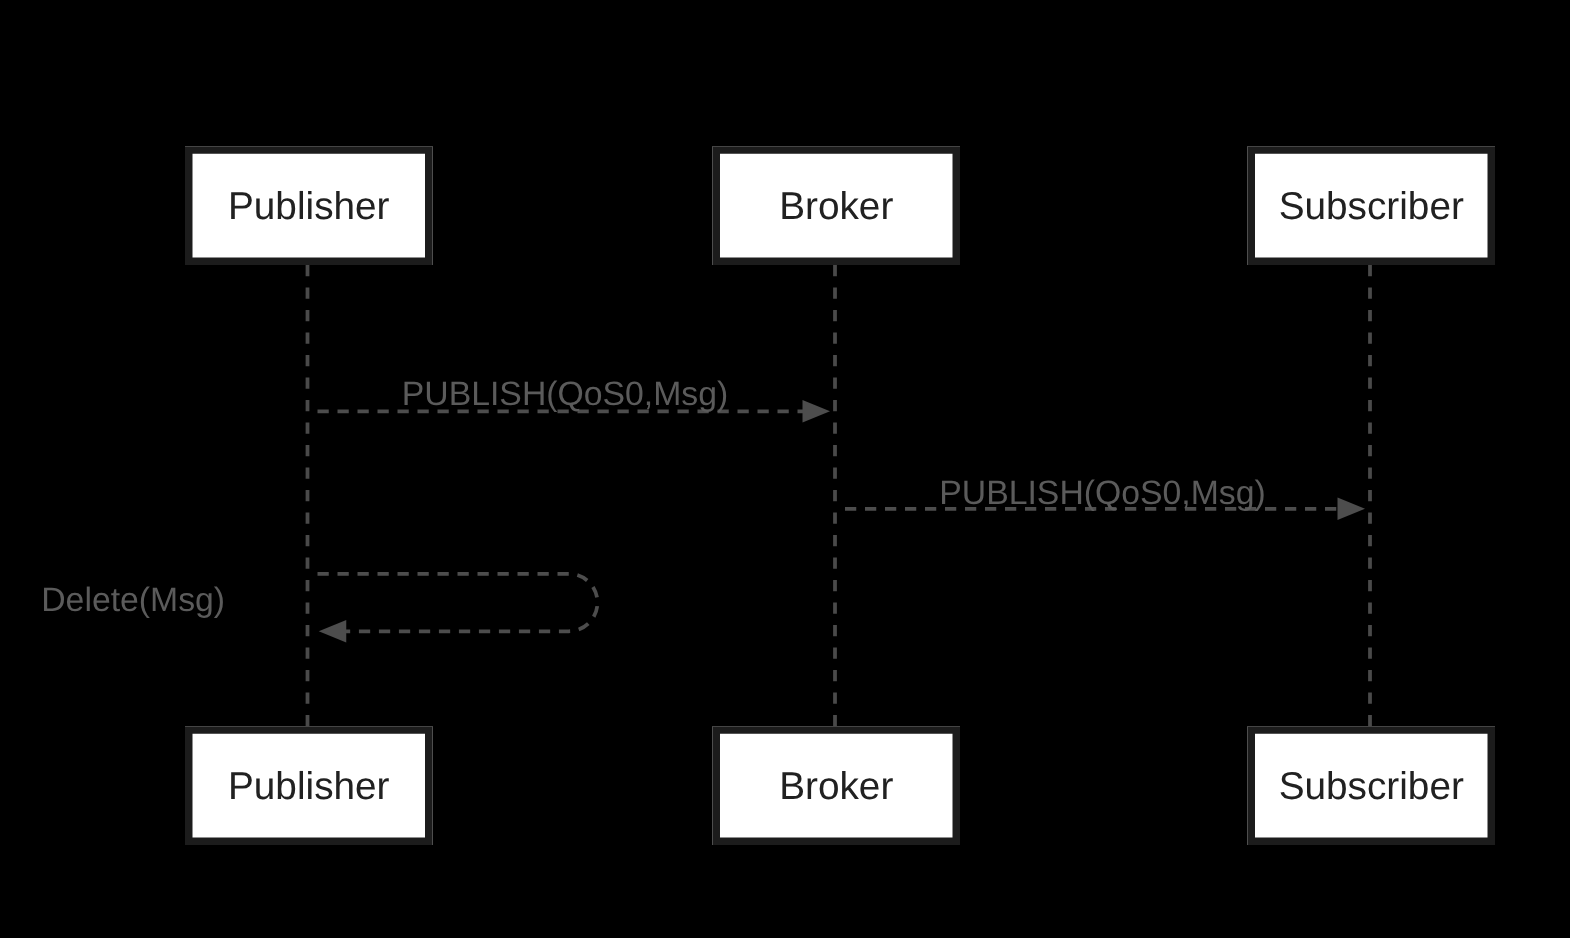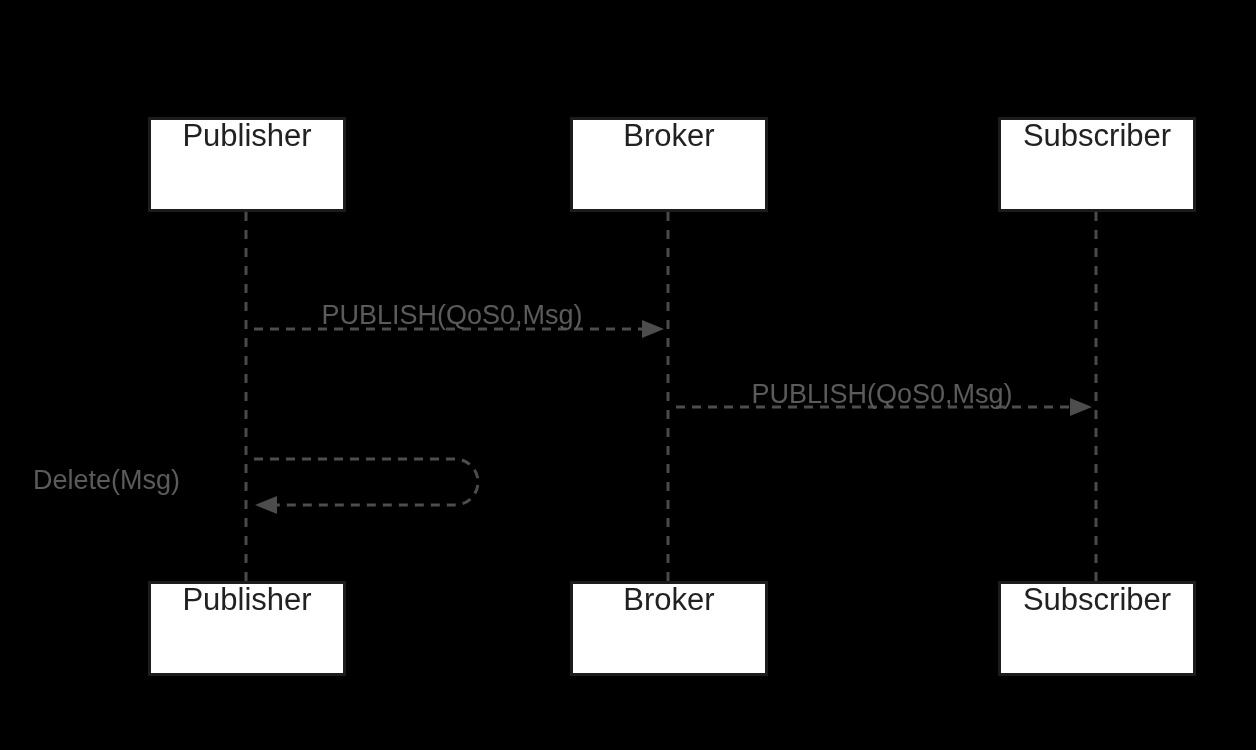--- a/index.html
+++ b/index.html
@@ -17,23 +17,23 @@
   #diagram-root {
     position: relative;
     width: 1256px;
     height: 750px;
     background: #000000;
   }
   .lifeline-box {
     position: absolute;
     box-sizing: border-box;
     background: #ffffff;
-    border: 3px solid #fca5a5;
+    border: 6px solid #fca5a5;
     display: flex;
-    align-items: flex-start;
+    align-items: center;
     justify-content: center;
   }
   .lifeline-box-label {
     color: #212121;
     font-size: 31px;
     font-family: "Liberation Sans", sans-serif;
     line-height: 1;
     white-space: nowrap;
   }
   .msg-label {

